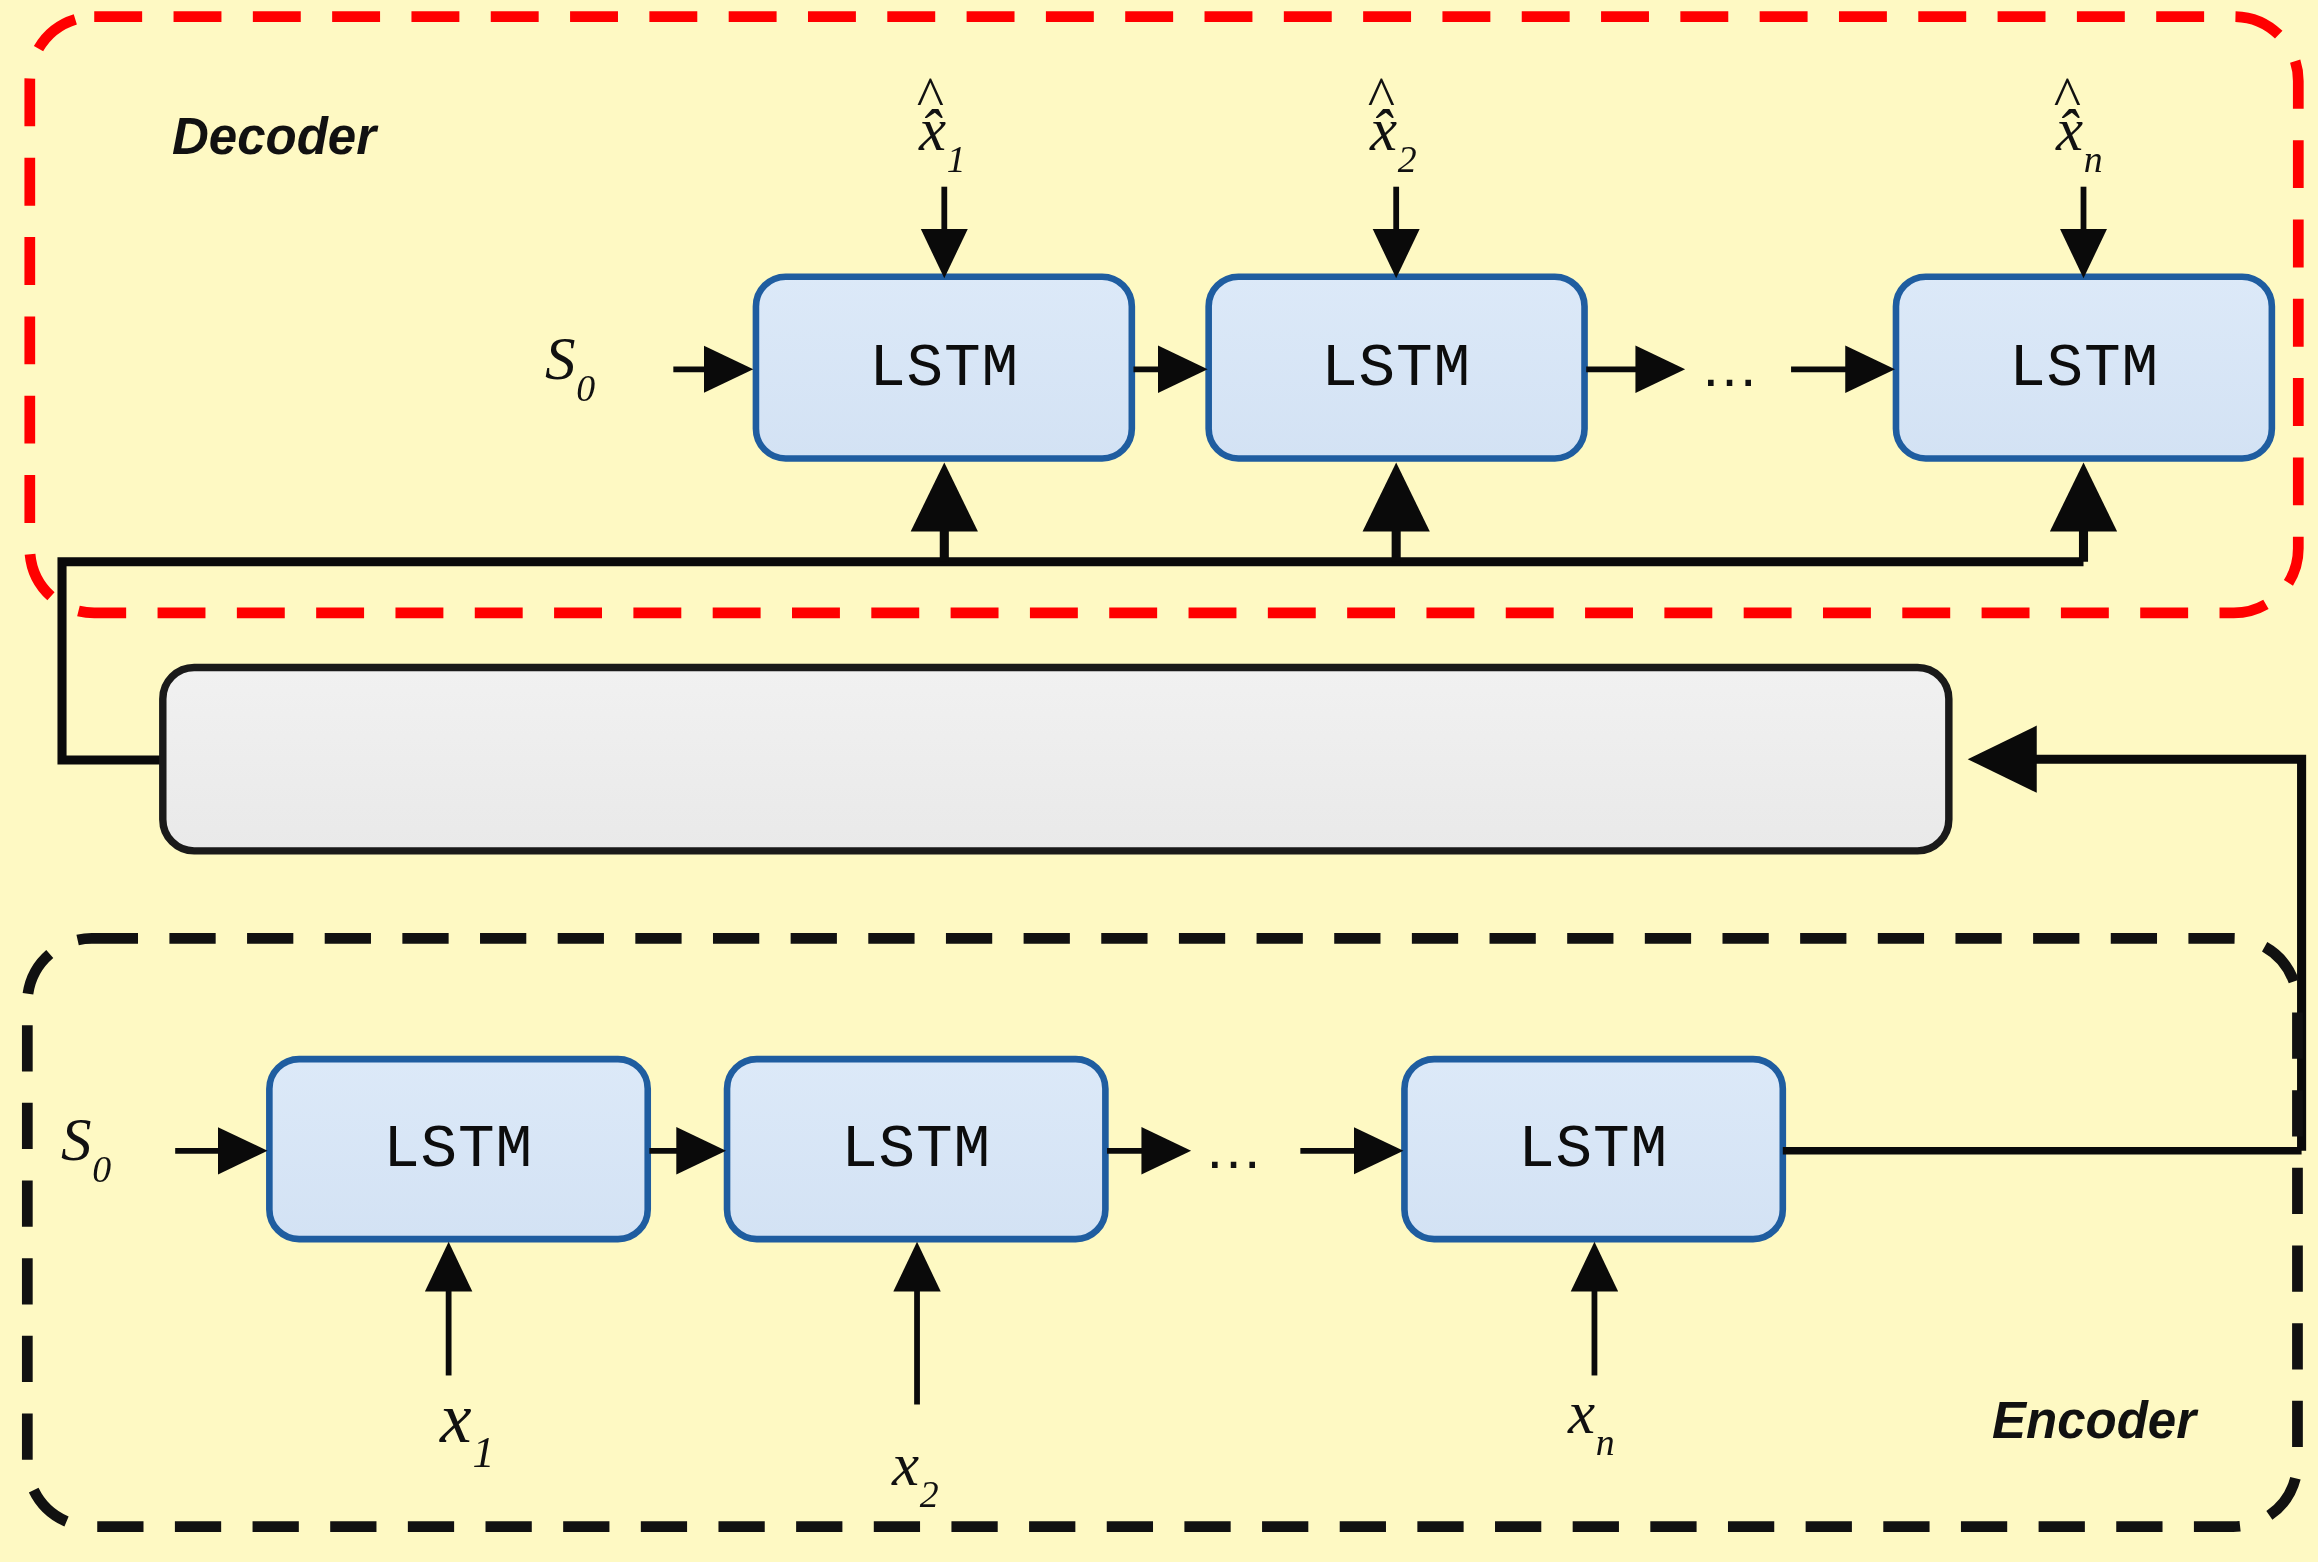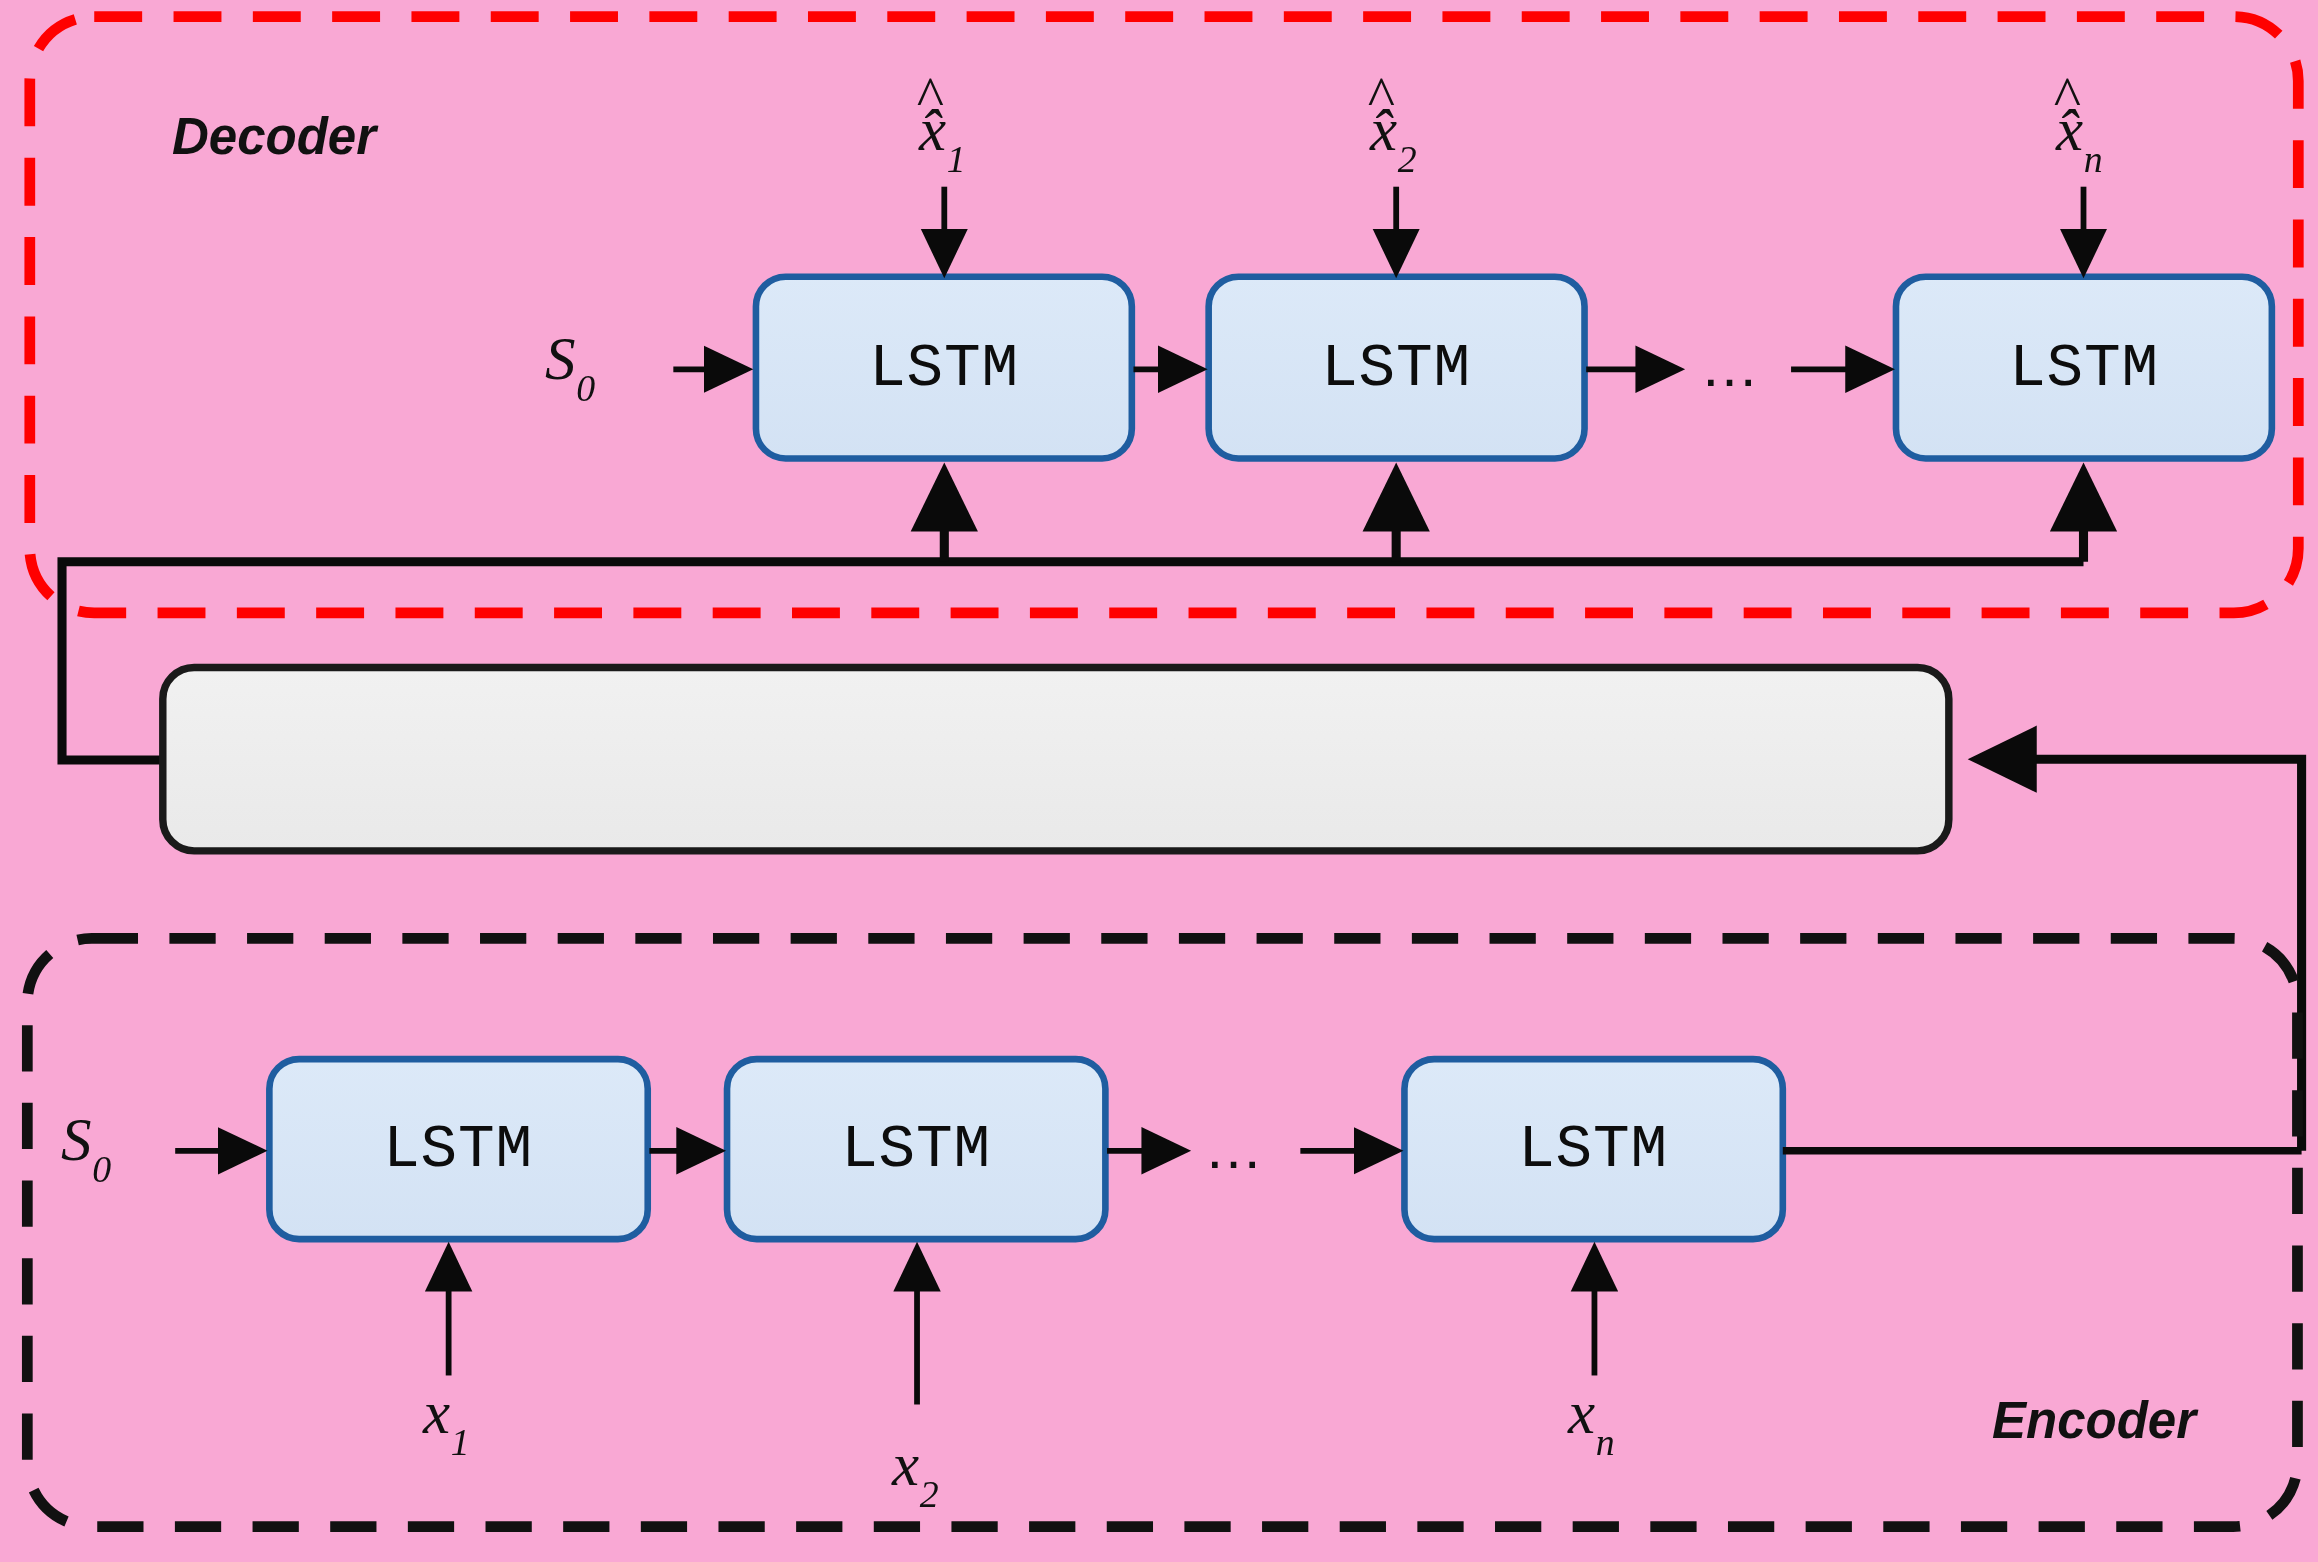--- a/index.html
+++ b/index.html
@@ -1,17 +1,17 @@
 <!DOCTYPE html>
 <html style="font-size:13.2px"><head>
 <meta charset="utf-8">
 <style>
   html,body{margin:0;padding:0;background:#ffffff;}
   body{font-family:"Liberation Sans", sans-serif;}
-  #stage{position:relative;width:2319px;height:1563px;background:#f9a8d4;overflow:hidden;}
+  #stage{position:relative;width:2319px;height:1563px;background:#fef9c3;overflow:hidden;}
   svg#canvas{position:absolute;left:0;top:0;width:2319px;height:1563px;}
 
   .lstm-label{
     position:absolute;
     display:flex;align-items:center;justify-content:center;
     font-family:Liberation Mono, monospace;
     font-size:61px;color:#0d0d0d;letter-spacing:0.8px;
     pointer-events:none;
   }
   .math{
@@ -153,21 +153,21 @@
   <div class="lstm-label" style="left:269px; top:1059px; width:378px; height:180px;">LSTM</div>
   <div class="lstm-label" style="left:727px; top:1059px; width:378px; height:180px;">LSTM</div>
   <div class="lstm-label" style="left:1404px; top:1059px; width:378px; height:180px;">LSTM</div>
 
   <div class="math" style="left:61px; top:1105px; font-size:61px;">
     <span>S</span><span class="sub">0</span>
   </div>
 
   <div class="ellipsis" style="left:1204px; top:1119px;">…</div>
 
-  <div class="math" style="left:423px; top:1378px; font-size:61px;">
+  <div class="math" style="left:440px; top:1378px; font-size:71px;">
     <span>x</span><span class="sub">1</span>
   </div>
   <div class="math" style="left:892px; top:1410px; font-size:61px;margin-top:20px;">
     <span>x</span><span class="sub">2</span>
   </div>
   <div class="math" style="left:1568px; top:1378px; font-size:61px;font-family:Liberation Serif, serif;">
     <span>x</span><span class="sub">n</span>
   </div>
 
   <div class="section-label" style="left:1992px; top:1367px;margin-top:24px;">Encoder</div>

